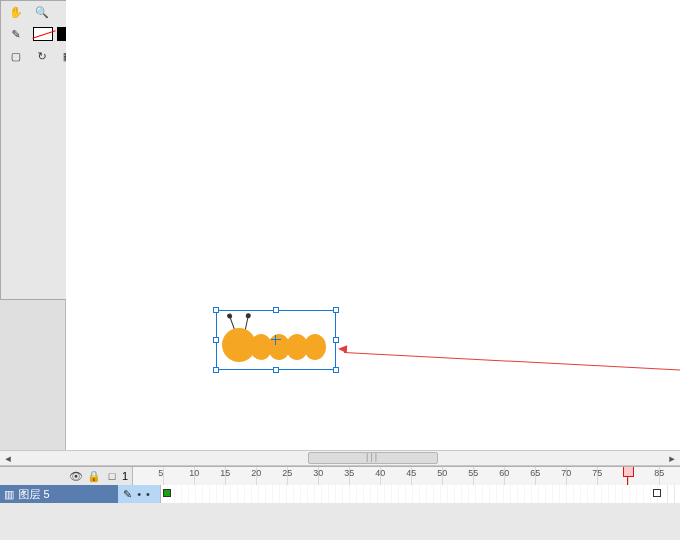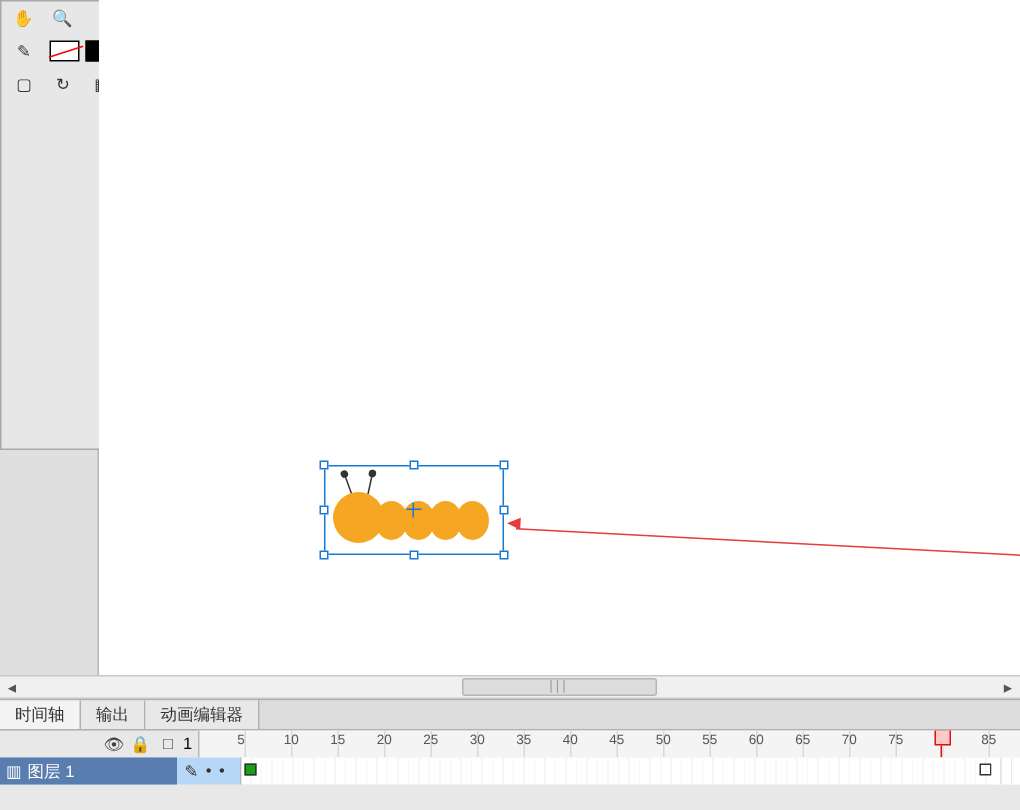--- a/index.html
+++ b/index.html
@@ -137,25 +137,20 @@
 
 <div class="hscroll">
   <div class="sb-btn">◂</div>
   <div class="sb-track">
     <div class="sb-thumb"></div>
   </div>
   <div class="sb-btn">▸</div>
 </div>
 
 <div class="panel">
-  <div class="tabs" id="tabs-container">
-      <div class="tab active">时间轴</div>
-      <div class="tab">输出</div>
-      <div class="tab">动画编辑器</div>
-    </div>
 
   <div class="layers-row">
     <div class="layer-head icons">
       <span>👁</span>
       <span>🔒</span>
       <span>□</span>
     </div>
     <div class="tick-icons">
       <span>1</span>
     </div>
@@ -180,21 +175,21 @@
           <div class="tick-group" data-label="80"></div>
           <div class="tick-group" data-label="85"></div>
         </div>
       <div class="playhead" id="playhead" style="left: 494px;"></div>
     </div>
   </div>
 
   <div class="layer-row">
     <div class="layer-label">
       <span>▥</span>
-      <span>图层 1</span>
+      <span>图层 5</span>
     </div>
     <div class="status-cells">
       <span>✎</span>
       <span>•</span>
       <span>•</span>
       <span class="dot"></span>
     </div>
     <div class="frames">
       <div class="frame-strip"></div>
       <div class="kf filled" id="kf-start" style="left: 2.2px;"></div>

